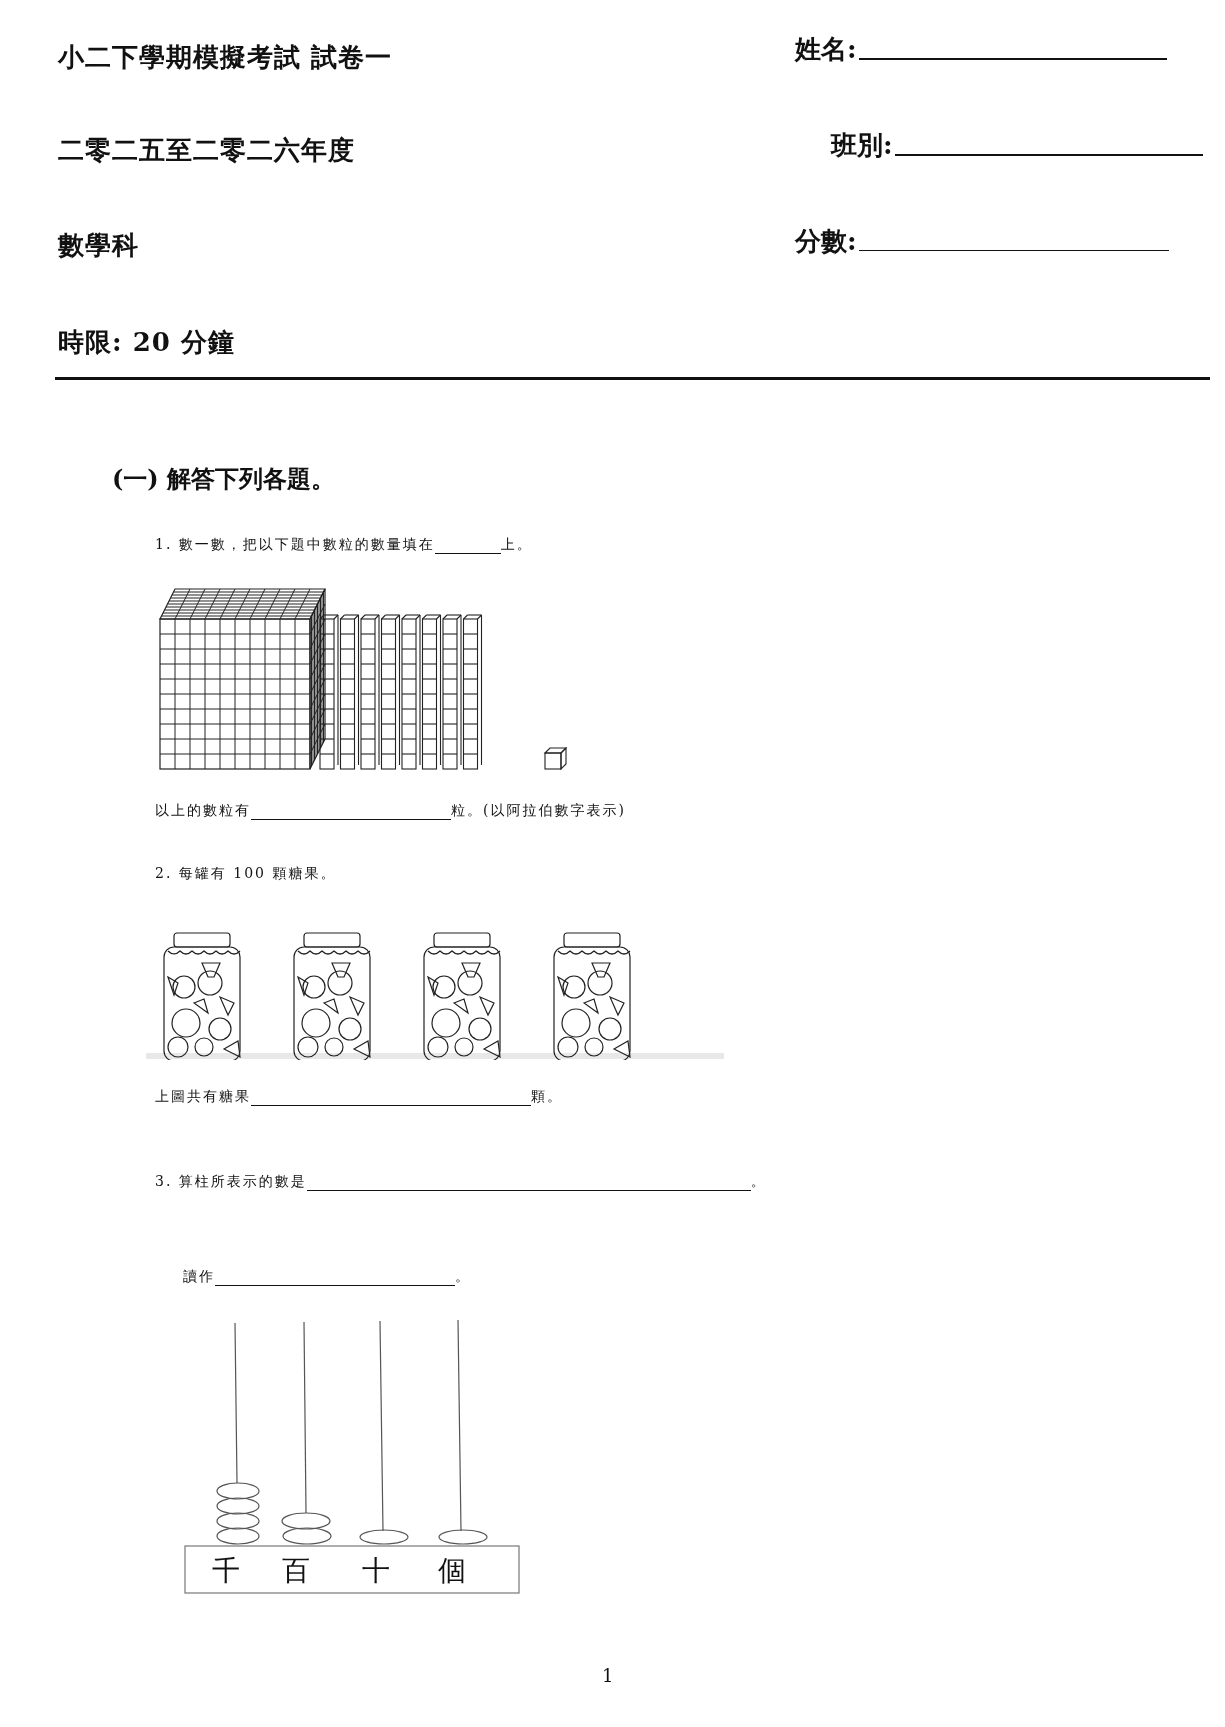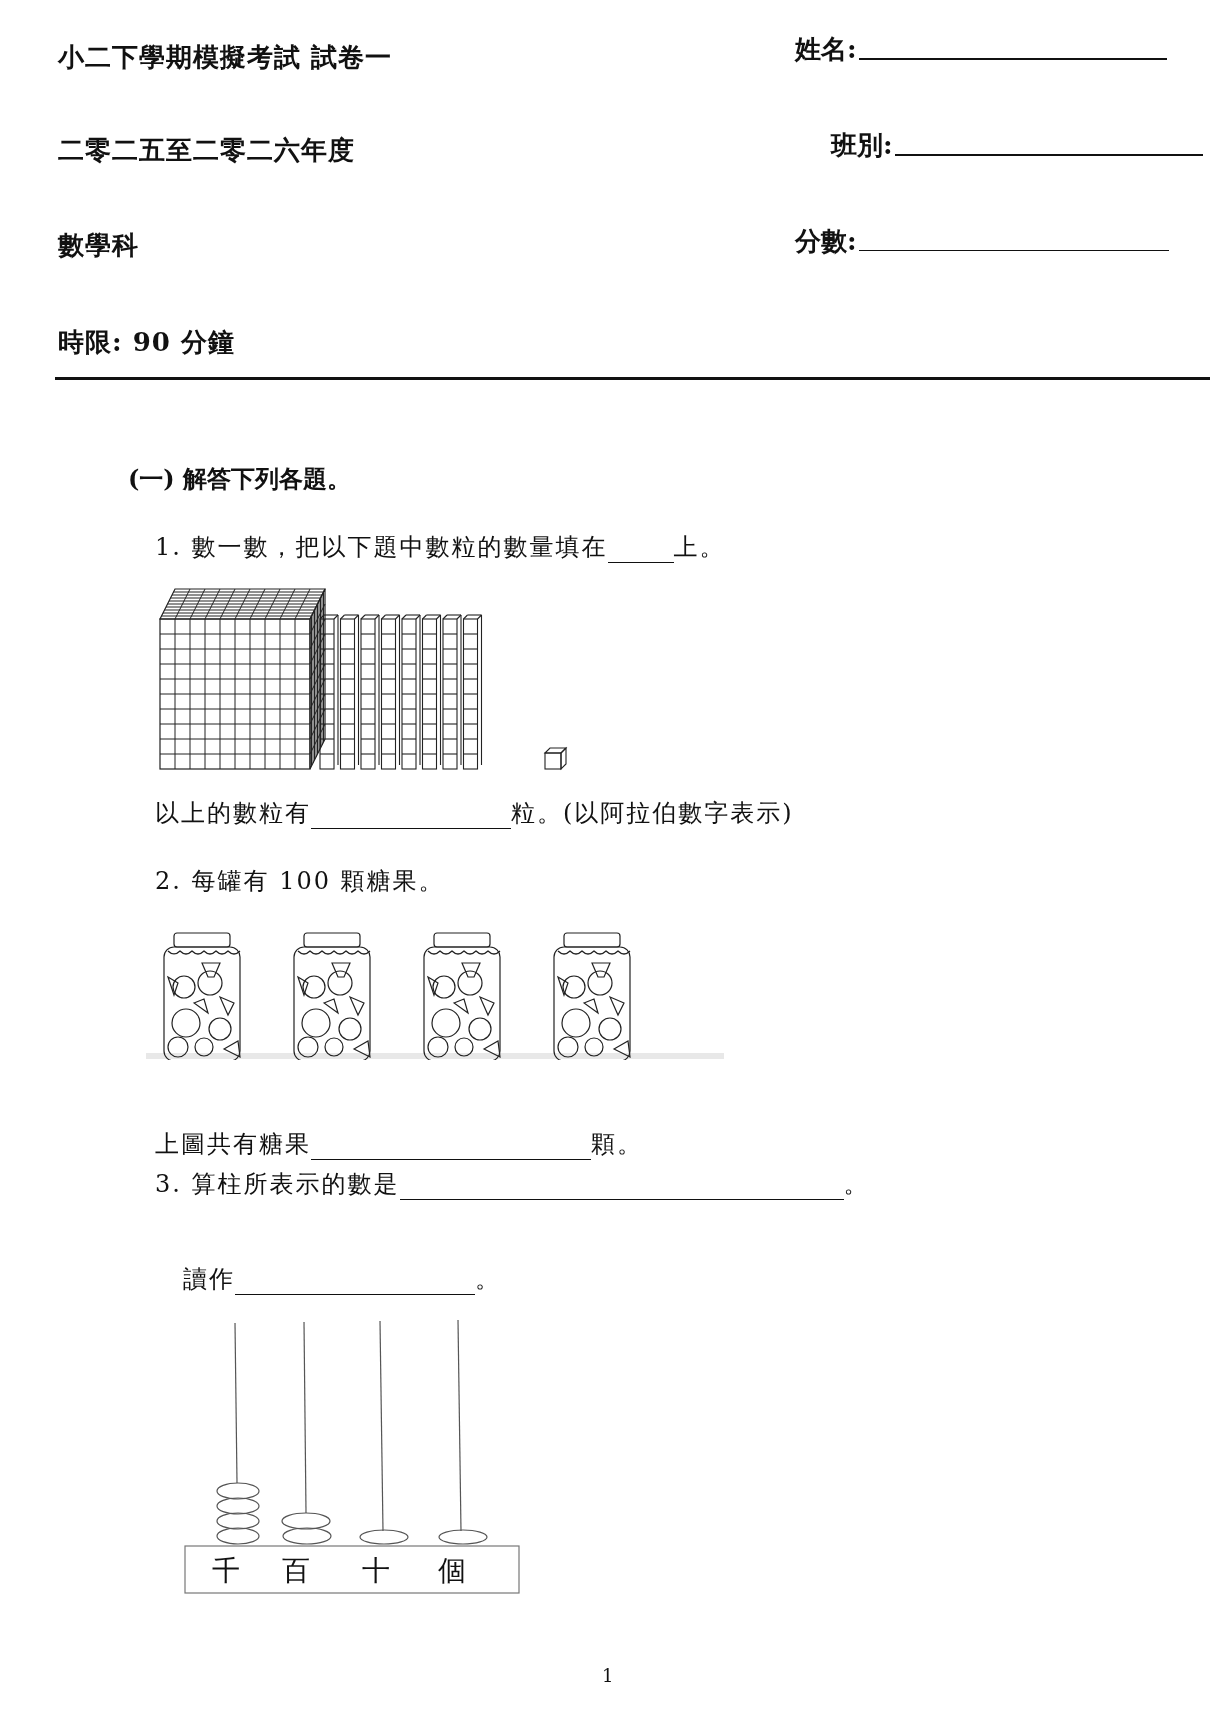--- a/index.html
+++ b/index.html
@@ -3,50 +3,50 @@
 <meta charset="utf-8">
 <style>
   html, body { margin: 0; padding: 0; background: #ffffff; }
   body { width: 1225px; height: 1727px; position: relative; overflow: hidden;
          font-family: "DejaVu Serif", "Liberation Serif", serif; color: #111; }
   .abs { position: absolute; }
   .hdr { font-weight: bold; font-size: 26px; letter-spacing: 1px; }
   .field { font-weight: bold; font-size: 26px; display: flex; align-items: flex-start; }
   .field .line { display: inline-block; border-bottom: 2px solid #111; height: 26px; margin-left: 2px; }
   .rule { left: 55px; top: 377px; width: 1155px; height: 3px; background: #111; }
-  .q { font-size: 24px; letter-spacing: 2px; white-space: nowrap; }
+  .q { font-size: 14px; letter-spacing: 2px; white-space: nowrap; }
   .blank { display: inline-block; border-bottom: 1.5px solid #111; vertical-align: bottom; height: 22px; }
   .section { font-weight: bold; font-size: 24px; }
   .pagenum { font-size: 18px; }
   .abacus-label { font-family: "DejaVu Sans", sans-serif; font-size: 28px; }
 </style>
 </head>
 <body>
 
 <div class="abs hdr" style="left:58px; top:40px;">小二下學期模擬考試  試卷一</div>
 <div class="abs hdr" style="left:58px; top:133px;">二零二五至二零二六年度</div>
 <div class="abs hdr" style="left:58px; top:228px;font-family:Liberation Serif, serif;">數學科</div>
-<div class="abs hdr" style="left:58px; top:325px;">時限:  90 分鐘</div>
+<div class="abs hdr" style="left:58px; top:325px;">時限:  20 分鐘</div>
 
 <div class="abs field" style="left:795px; top:32px;">
   <span>姓名:</span>
   <span class="line" style="width:308px;"></span>
 </div>
 <div class="abs field" style="left:795px; top:128px;margin-left:36px;">
   <span>班別:</span>
   <span class="line" style="width:308px;"></span>
 </div>
 <div class="abs field" style="left:795px; top:224px;">
   <span>分數:</span>
   <span class="line" style="width:310px; border-bottom-width:1.5px;"></span>
 </div>
 
 <div class="abs rule"></div>
 
-<div class="abs section" style="left:128px; top:463px;">(一) 解答下列各題。</div>
+<div class="abs section" style="left:112px; top:463px;">(一) 解答下列各題。</div>
 
 <div class="abs q" style="left:155px; top:531px;">
   <span>1.</span>
   <span>數一數，把以下題中數粒的數量填在</span><span class="blank" style="width:66px;"></span><span>上。</span>
 </div>
 
 <svg class="abs" style="left:155px; top:575px;" width="420" height="200">
   <g stroke="#222" stroke-width="1.2" fill="none">
 
     <rect x="5" y="44" width="150" height="150"></rect>
@@ -305,21 +305,21 @@
         <circle cx="448" cy="122" r="9"></circle>
         <path d="M446 38 l18 0 l-6 14 l-6 0 z"></path>
         <path d="M412 52 l10 6 l-4 12 z"></path>
         <path d="M464 72 l14 6 l-6 12 z"></path>
         <path d="M438 78 l10 -4 l4 14 z"></path>
         <path d="M468 124 l14 -8 l2 16 z"></path>
       </g>
     </g>
 </svg>
 
-<div class="abs q" style="left:155px; top:1128px;text-align:right;">
+<div class="abs q" style="left:155px; top:1083px;text-align:right;">
   <span>上圖共有糖果</span><span class="blank" style="width:280px;"></span><span>顆。</span>
 </div>
 
 <div class="abs q" style="left:155px; top:1168px;">
   <span>3.</span>
   <span>算柱所表示的數是</span><span class="blank" style="width:444px;"></span><span>。</span>
 </div>
 <div class="abs q" style="left:183px; top:1235px;margin-top:28px;">
   <span>讀作</span><span class="blank" style="width:240px;"></span><span>。</span>
 </div>

